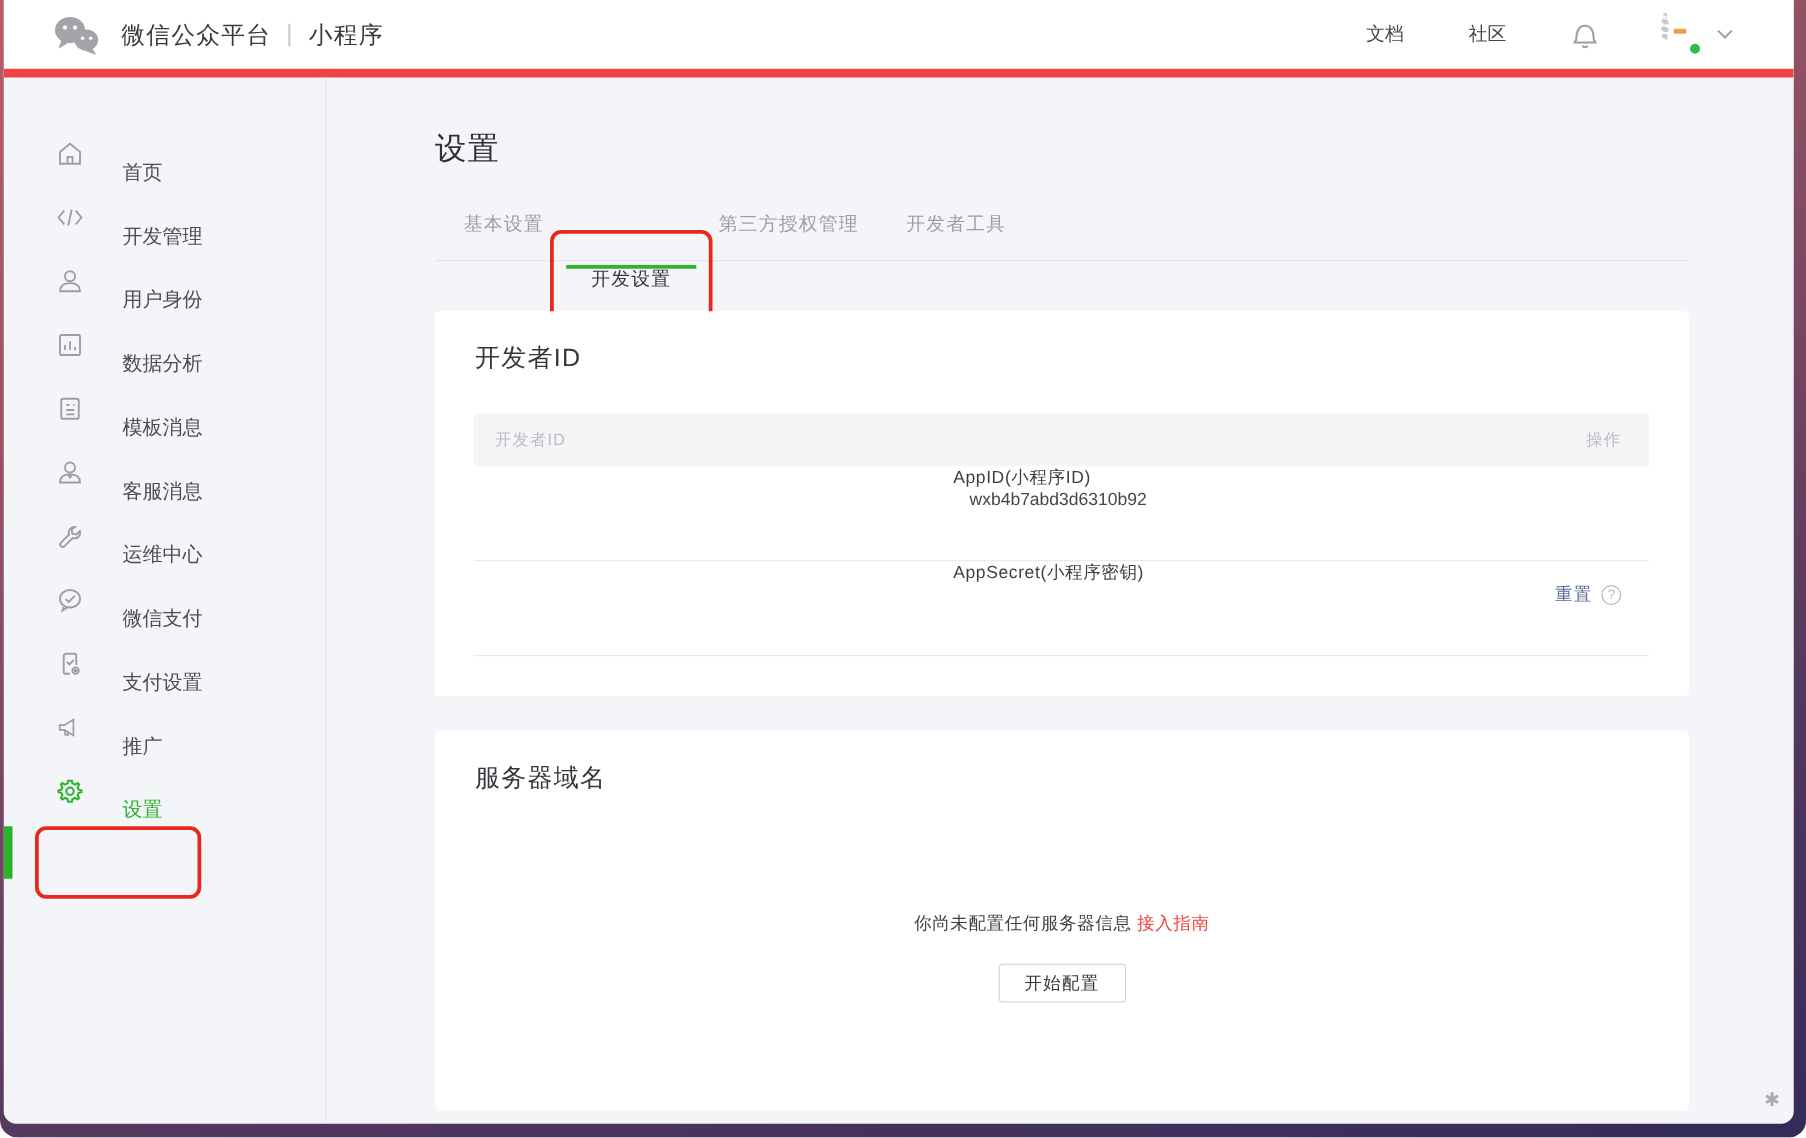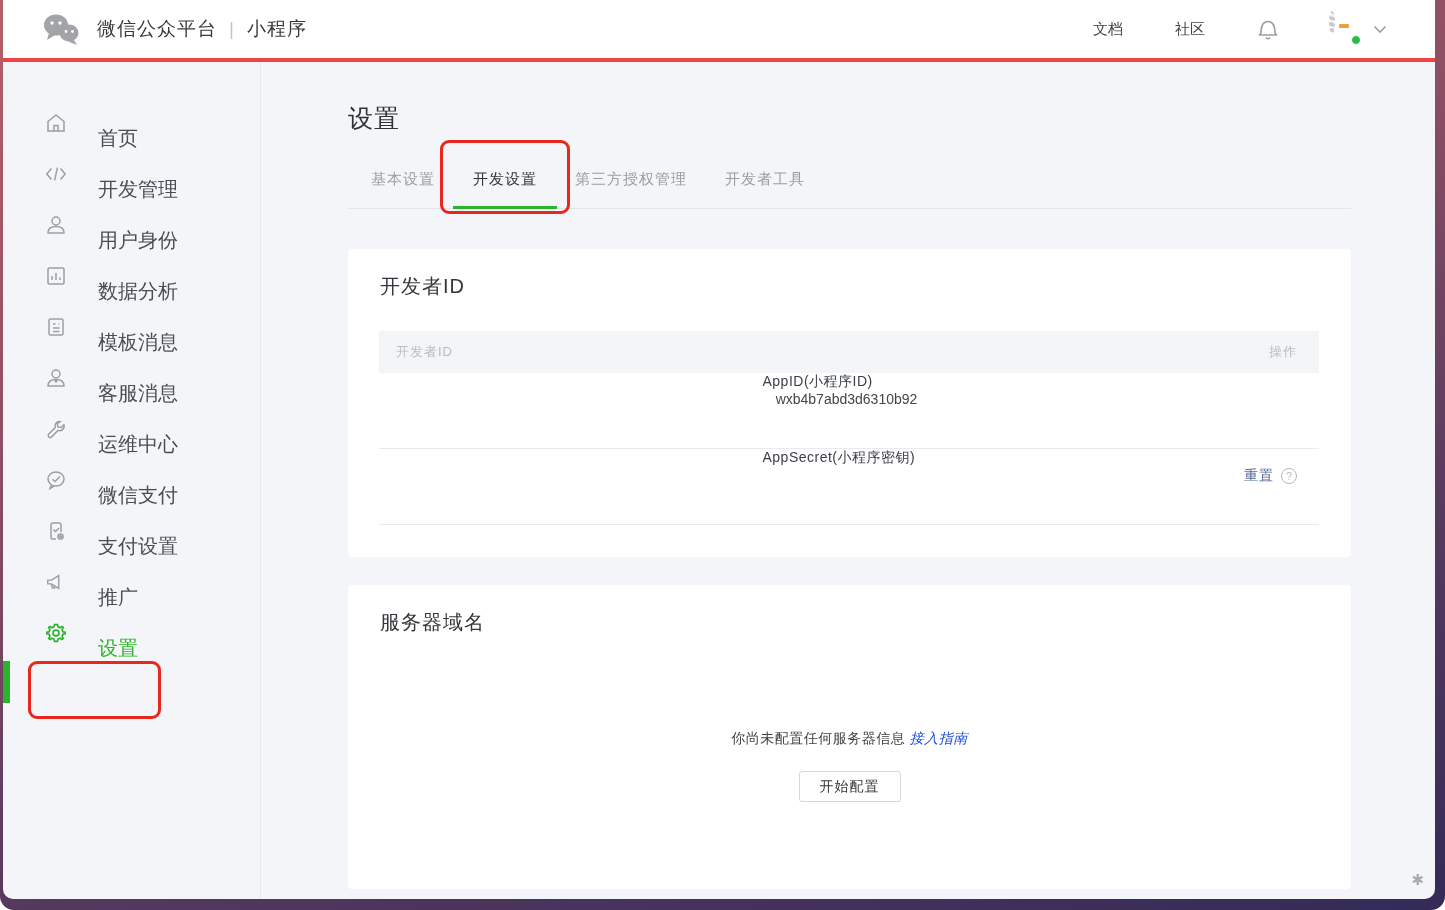--- a/index.html
+++ b/index.html
@@ -4,71 +4,71 @@
 <style>
   * { margin:0; padding:0; box-sizing:border-box; }
   html,body { width:1445px; height:910px; }
   body { font-family:"Liberation Sans","DejaVu Sans",sans-serif; position:relative; }
 
   
   .frame { position:absolute; inset:0; background:linear-gradient(165deg,#b75f66 0%,#8e4f64 35%,#55395f 70%,#342b58 100%); border-radius:0 0 14px 14px; }
   .screen { position:absolute; left:3px; right:10px; top:0; bottom:11px; background:#f4f5f8; border-radius:0 0 10px 10px; overflow:hidden; }
 
   
-  .header { position:absolute; left:0; right:0; top:0; height:62px; background:#fff; border-bottom:4px solid #ef4444; display:flex; align-items:center; }
+  .header { position:absolute; left:0; right:0; top:0; height:62px; background:#fff; border-bottom:7px solid #ef4444; display:flex; align-items:center; }
   .brand-wrap { display:flex; align-items:center; margin-left:38px; }
   .brand-logo { width:40px; height:34px; position:relative; }
   .brand-title { margin-left:16px; font-size:19px; color:#3a3a3a; letter-spacing:1px; display:flex; align-items:center; }
   .brand-sep { color:#c3c5c9; margin:0 12px; font-weight:300; }
   .header-right { margin-left:auto; display:flex; align-items:center; margin-right:48px; }
   .header-link { font-size:15px; color:#42464c; margin-left:52px; cursor:pointer; }
   .bell { margin-left:52px; cursor:pointer; display:flex; }
   .avatar-wrap { margin-left:50px; position:relative; width:30px; height:30px; cursor:pointer; }
   .avatar { width:30px; height:30px; border-radius:50%; background:#fff; border:3px dotted #c9c9cd; position:relative; overflow:hidden; }
   .avatar::after { content:""; position:absolute; left:7px; top:10px; width:10px; height:4px; background:#f0a03a; border-radius:1px; }
   .avatar-badge { position:absolute; right:-2px; bottom:-1px; width:10px; height:10px; border-radius:50%; background:#2dbd4e; border:1.5px solid #fff; }
   .chevron { margin-left:14px; cursor:pointer; display:flex; }
 
   
   .sidebar { position:absolute; left:0; top:62px; bottom:0; width:258px; border-right:1px solid #e6e8ec; }
   .side-list { position:absolute; top:35px; left:0; right:0; }
   .side-item { height:51px; display:flex; align-items:center; padding-left:42px; cursor:pointer; }
   .side-item .icon { width:22px; height:22px; display:flex; align-items:center; justify-content:center; }
-  .side-item .lbl { margin-left:31px; font-size:20px; color:#4a4d52;margin-top:32px; }
+  .side-item .lbl { margin-left:31px; font-size:16px; color:#4a4d52;margin-top:32px; }
   .side-item.active .lbl { color:#2bb32b; }
   .active-bar { position:absolute; left:0; top:599px; width:7px; height:42px; background:#2bb32b; }
   .annot { position:absolute; border:3px solid #e8271d; border-radius:9px; pointer-events:none; }
   .annot.sidebar-annot { left:25px; top:599px; width:133px; height:58px; }
 
   
   .main { position:absolute; left:345px; top:62px; width:1003px; }
   .page-title { margin-top:40px; font-size:25px; color:#2e3136; font-weight:400; letter-spacing:1px; }
   .tabs { margin-top:29px; position:relative; border-bottom:1px solid #e4e6e9; display:flex; padding-left:23px; height:45px;font-family:Liberation Serif, serif; }
   .tab { font-size:15px; color:#9b9ea3; margin-right:38px; padding:6px 0 0 0; position:relative; cursor:pointer; letter-spacing:1px; }
-  .tab.active { color:#33363b; }
+  .tab.active { color:#33363b;margin-top:44px; }
   .tab.active .underline { position:absolute; left:-20px; right:-20px; bottom:-1px; height:3px; background:#2cb52c; }
   .annot.tab-annot { left:-33px; top:-24px; width:130px; height:74px; }
 
   .card { background:#fff; border-radius:4px; width:1003px; }
   .card1 { margin-top:40px; height:308px; position:relative; }
   .card2 { margin-top:28px; height:304px; position:relative; }
   .card-title { position:absolute; left:32px; top:24px; font-size:20px; color:#33363b; font-weight:400; letter-spacing:1px; }
 
   .table { position:absolute; left:31px; right:32px; top:82px; }
   .thead { height:42px; background:#f4f5f7; display:flex; align-items:center; font-size:13px; color:#b9bcc1; padding:0 22px 0 17px; letter-spacing:1px; }
   .thead .th-right { margin-left:auto; }
   .trow { height:76px; display:flex; align-items:center; border-bottom:1px solid #e9eaed; padding:0 22px 0 17px; font-size:14px; color:#3c3f44;flex-direction:column; }
   .trow .cell-label { width:168px; letter-spacing:.5px; }
   .trow .cell-value { color:#43464b; }
   .trow .cell-action { margin-left:auto; display:flex; align-items:center; }
   .reset-link { color:#576b95; cursor:pointer; letter-spacing:1px; }
   .help-icon { margin-left:7px; width:16px; height:16px; border-radius:50%; border:1px solid #b6b9be; color:#b6b9be; font-size:11px; display:flex; align-items:center; justify-content:center; cursor:pointer; }
 
   .empty-line { position:absolute; top:145px; left:0; right:0; text-align:center; font-size:14px; color:#3c3f44; letter-spacing:.5px; }
-  .guide-link { color:#1d4ed8; cursor:pointer;font-style:italic; }
+  .guide-link { color:#ef4444; cursor:pointer; }
   .start-btn { position:absolute; top:186px; left:50%; transform:translateX(-50%); width:102px; height:31px; background:#fff; border:1px solid #d6d7da; border-radius:3px; font-size:14px; color:#33363b; cursor:pointer; font-family:inherit; letter-spacing:1px; }
 
   .cursor-artifact { position:absolute; right:11px; bottom:10px; color:#a9abaf; font-size:15px; }
 
   svg { display:block; }
 </style>
 </head>
 <body>
 
 <div class="frame">

